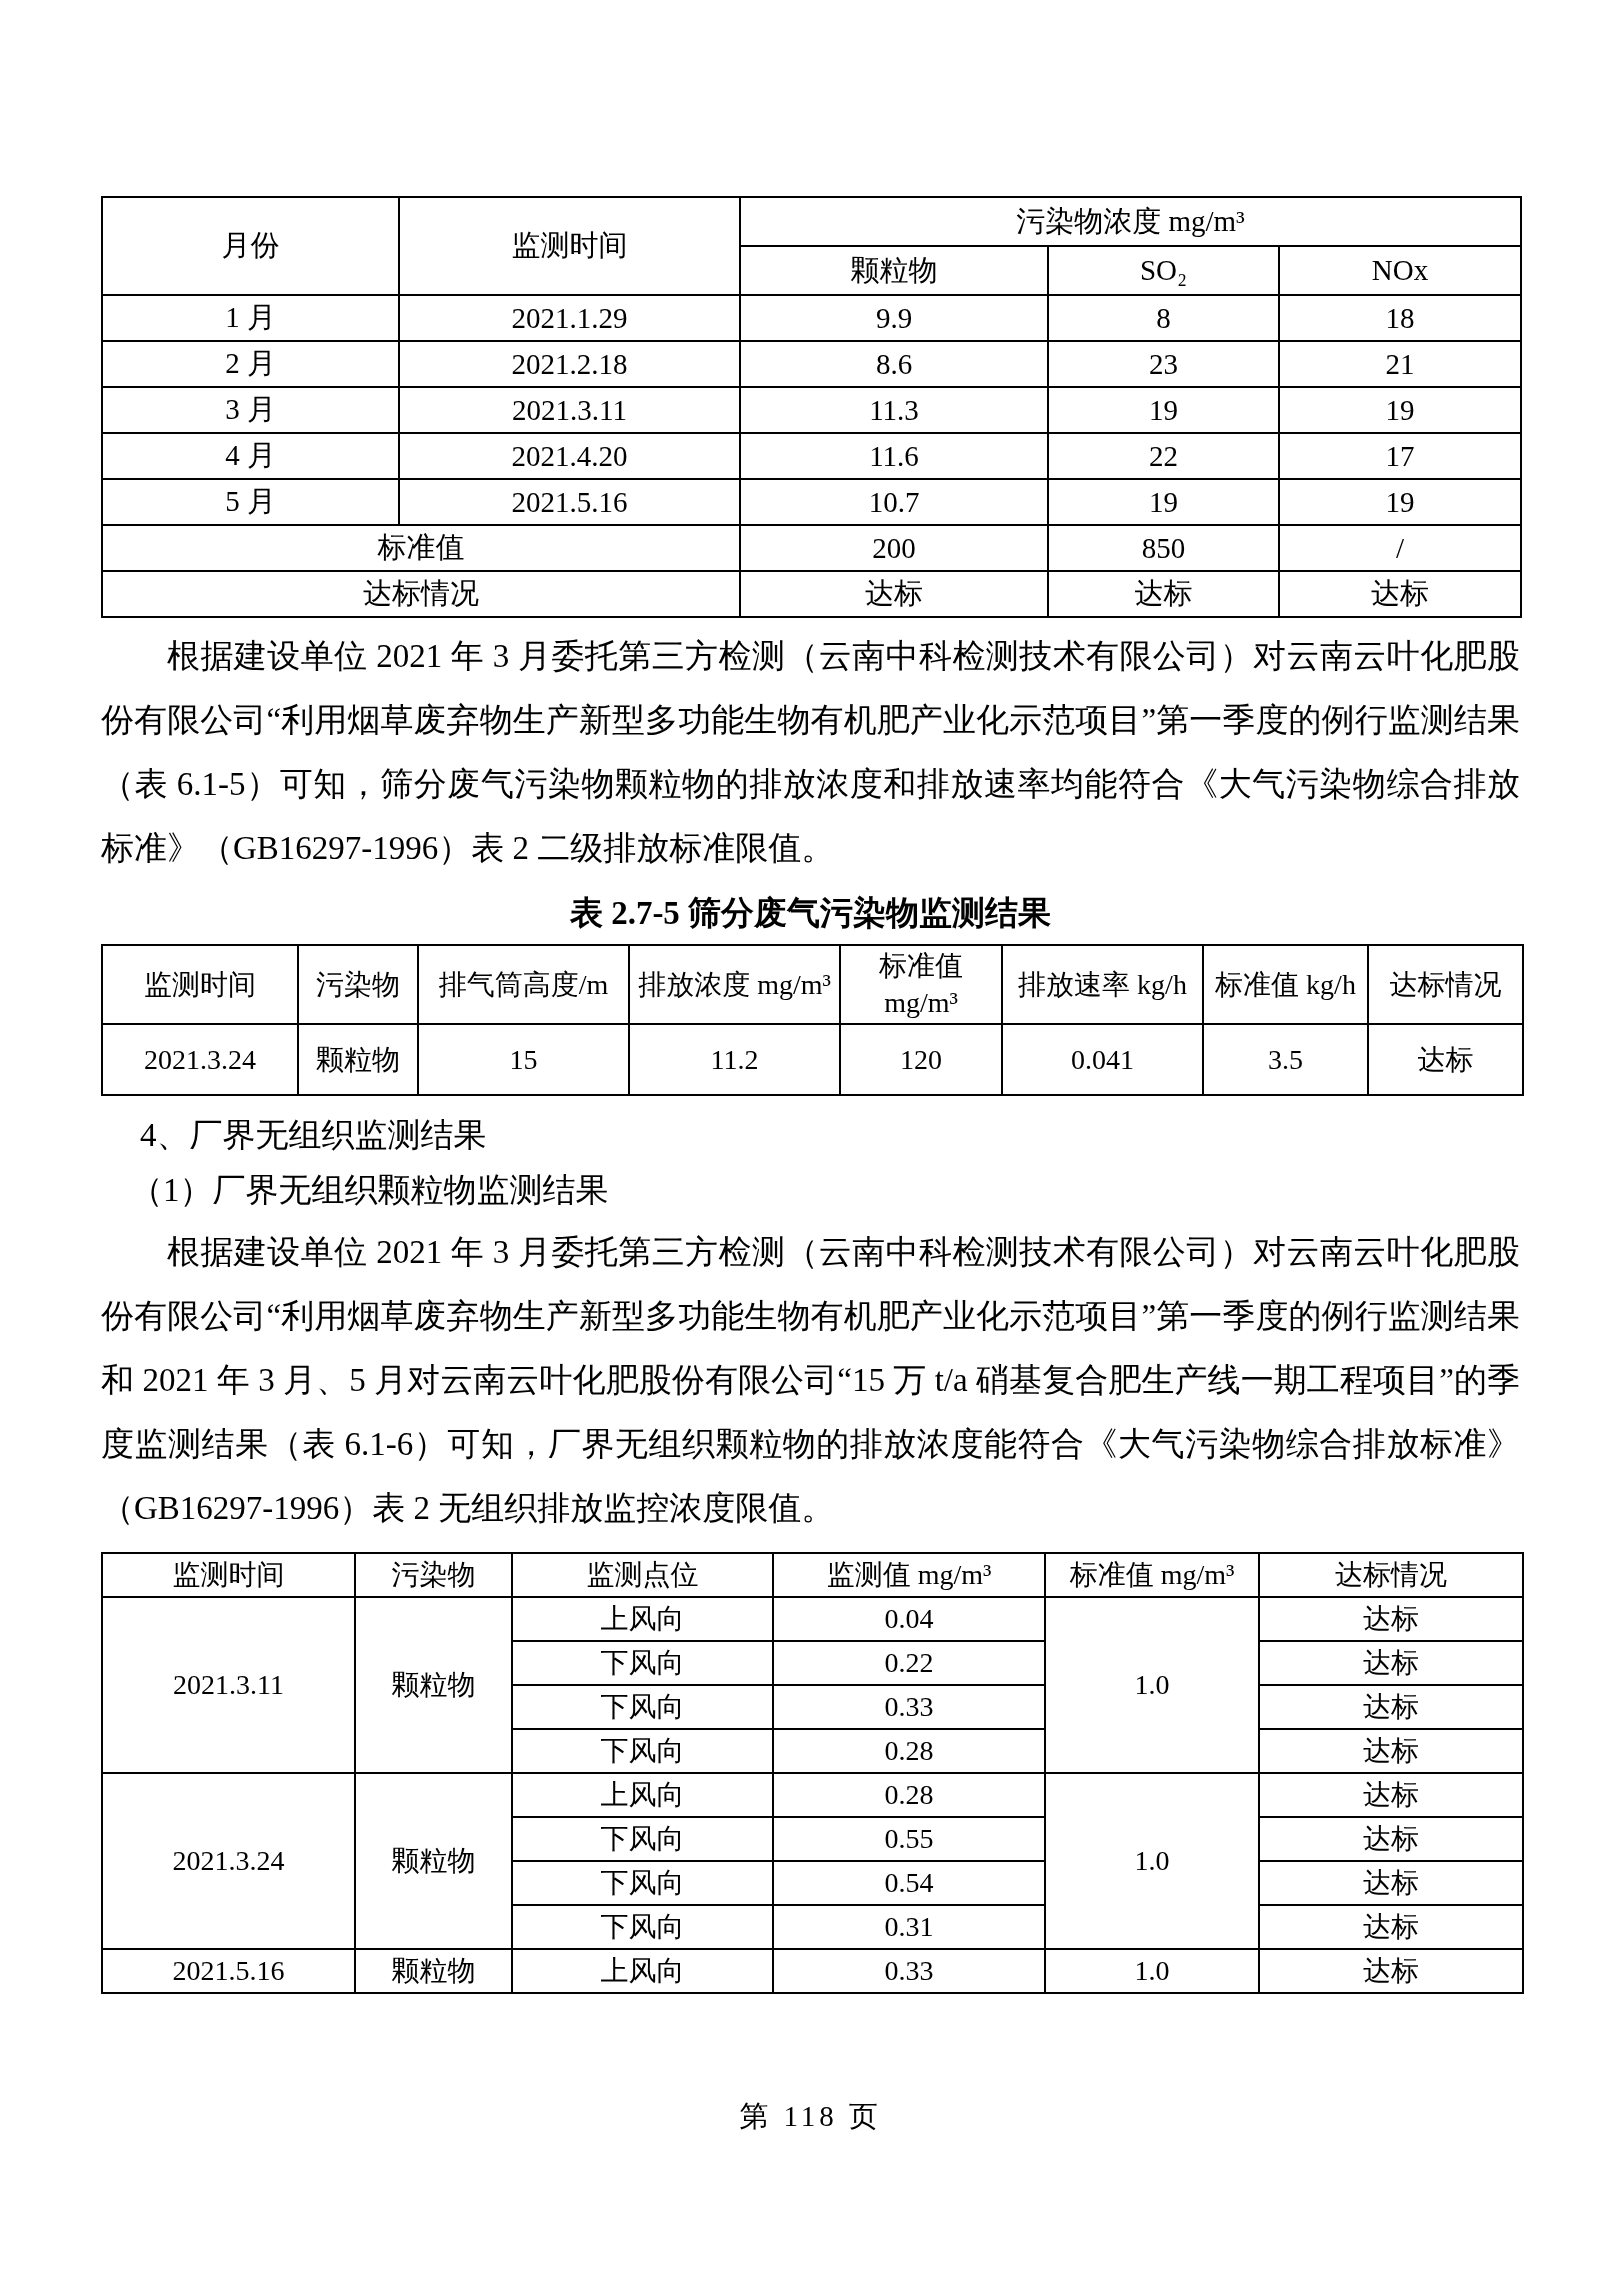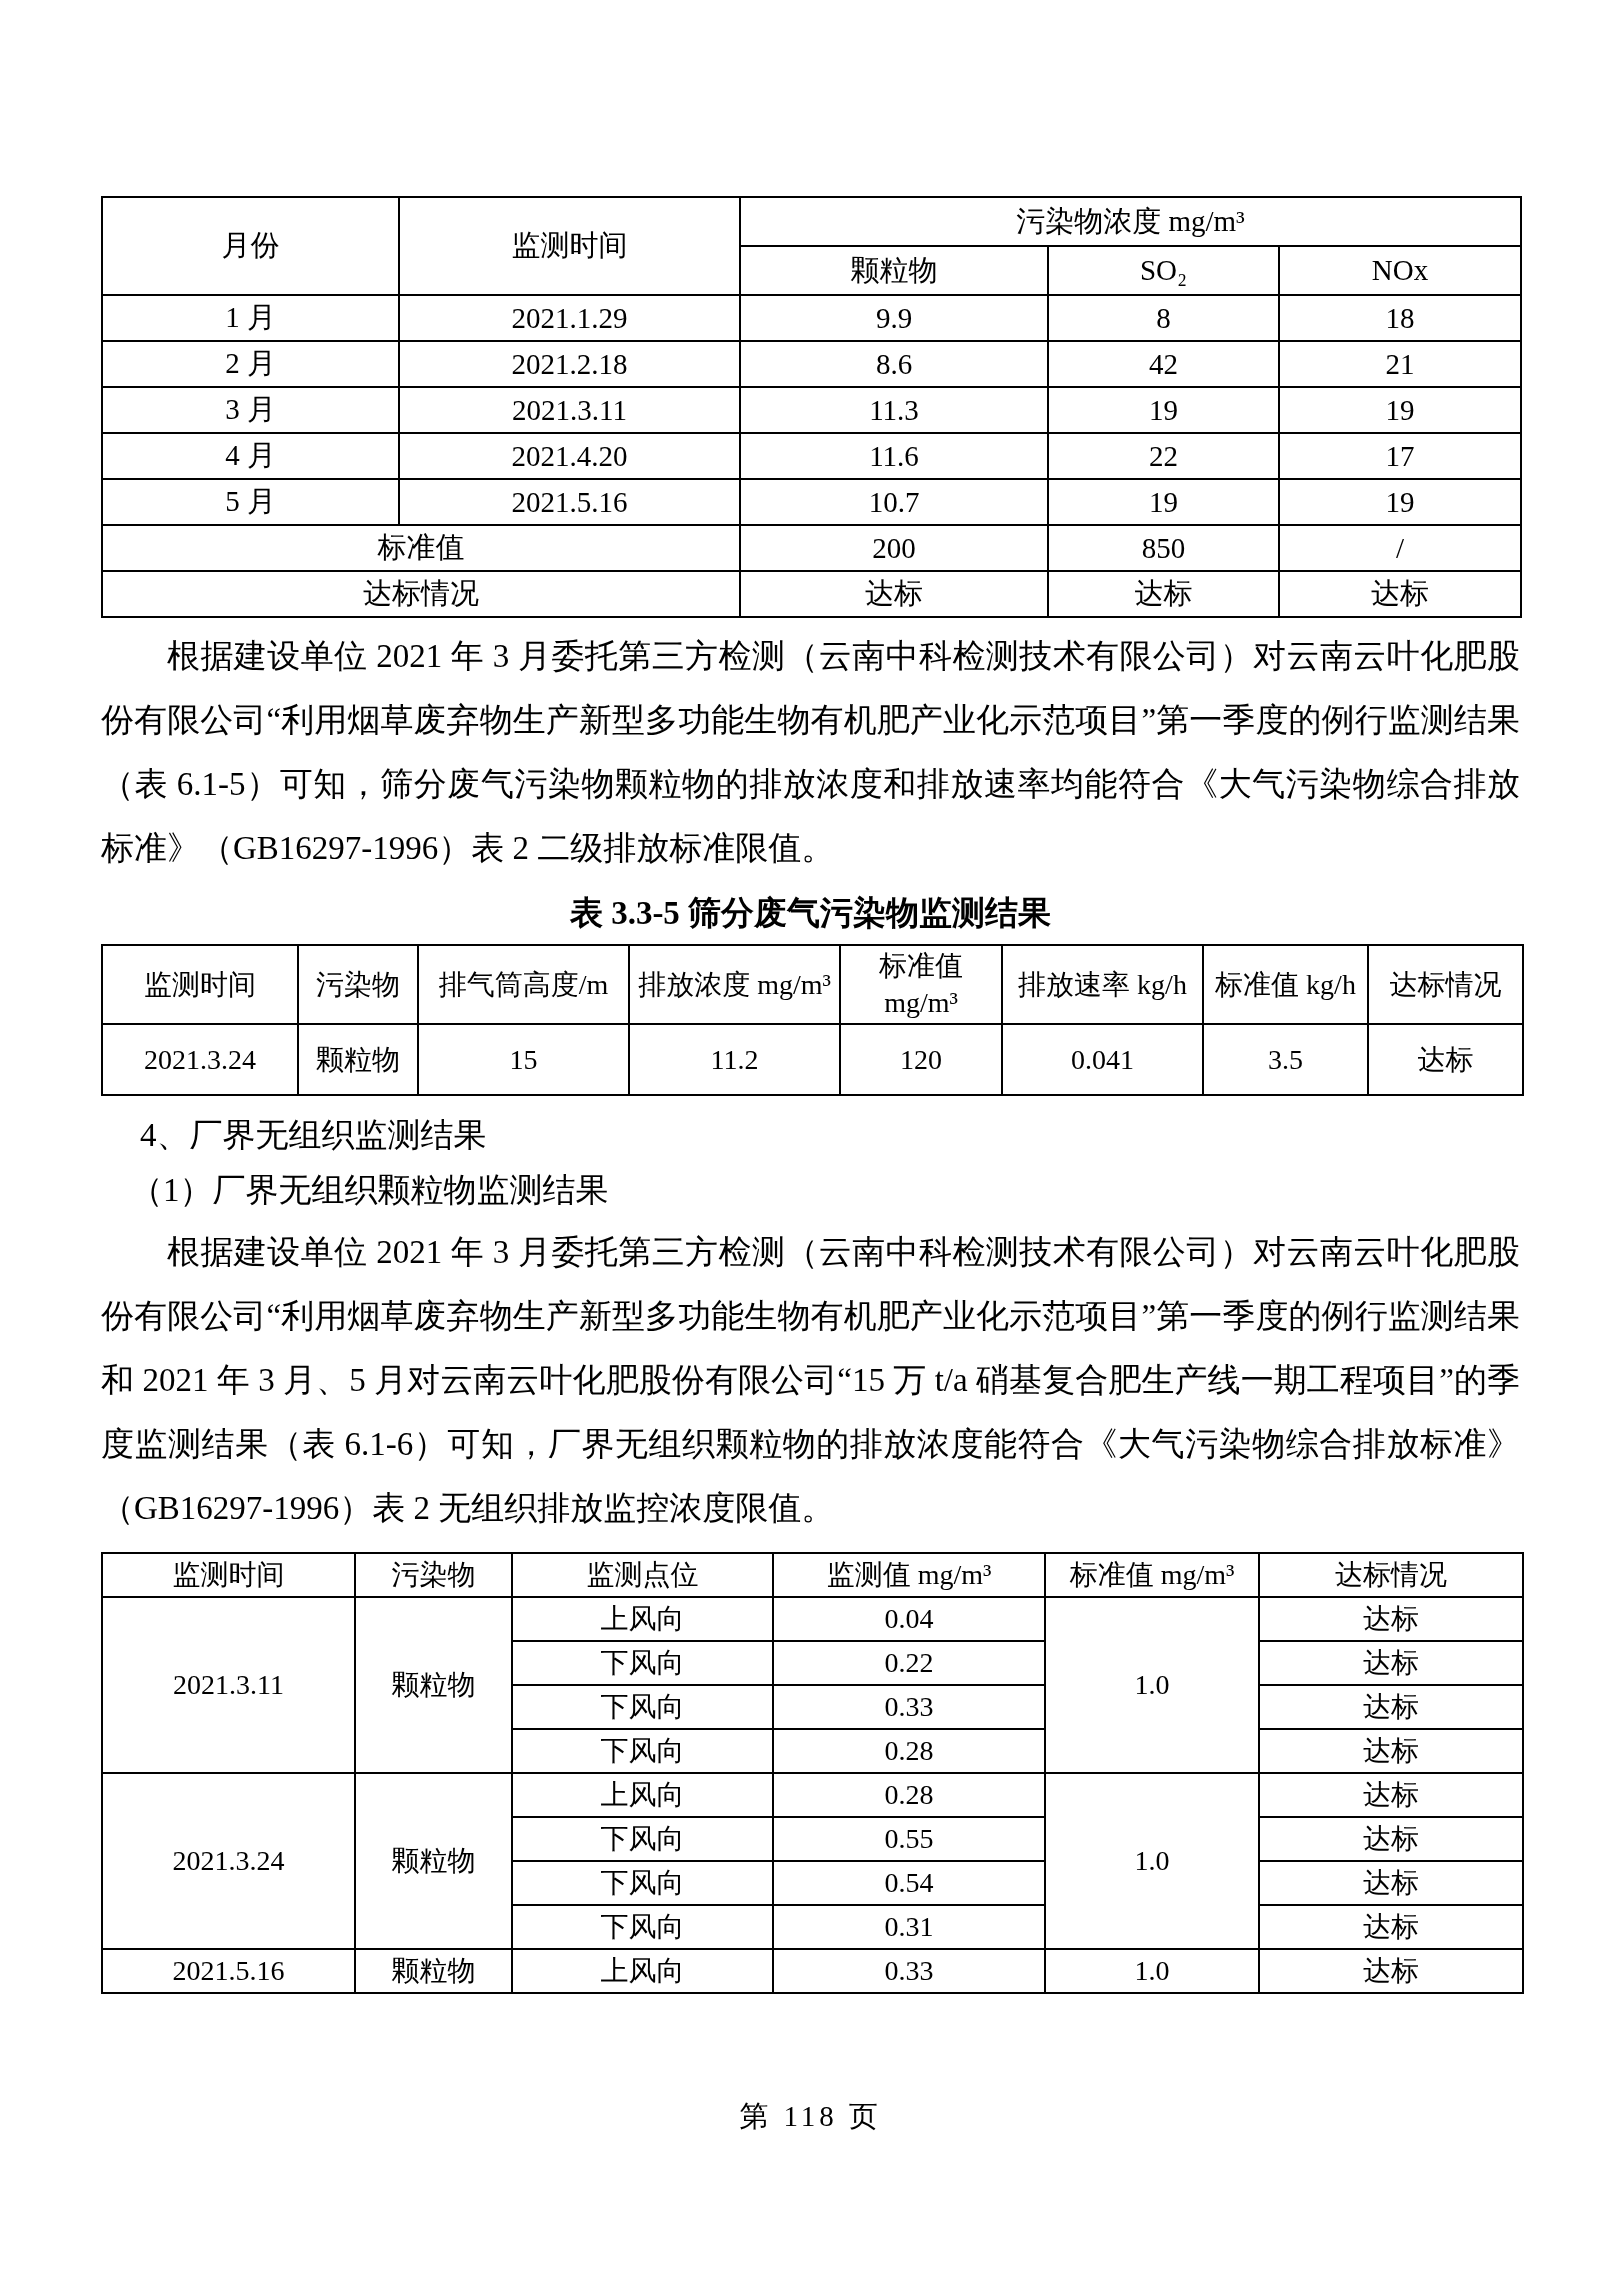--- a/index.html
+++ b/index.html
@@ -116,21 +116,21 @@
         <td>1 月</td>
         <td>2021.1.29</td>
         <td>9.9</td>
         <td>8</td>
         <td>18</td>
       </tr>
       <tr class="row">
         <td>2 月</td>
         <td>2021.2.18</td>
         <td>8.6</td>
-        <td>42</td>
+        <td>23</td>
         <td>21</td>
       </tr>
       <tr class="row">
         <td>3 月</td>
         <td>2021.3.11</td>
         <td>11.3</td>
         <td>19</td>
         <td>19</td>
       </tr>
       <tr class="row">
@@ -157,21 +157,21 @@
         <td colspan="2">达标情况</td>
         <td>达标</td>
         <td>达标</td>
         <td>达标</td>
       </tr>
     </tbody>
       </table>
 
     <div class="para">根据建设单位 2021 年 3 月委托第三方检测（云南中科检测技术有限公司）对云南云叶化肥股份有限公司“利用烟草废弃物生产新型多功能生物有机肥产业化示范项目”第一季度的例行监测结果（表 6.1-5）可知，筛分废气污染物颗粒物的排放浓度和排放速率均能符合《大气污染物综合排放标准》（GB16297-1996）表 2 二级排放标准限值。</div>
 
-    <div class="table-title">表 3.3-5 筛分废气污染物监测结果</div>
+    <div class="table-title">表 2.7-5 筛分废气污染物监测结果</div>
     <table class="t615">
       <colgroup>
         <col style="width:196px">
           <col style="width:120px">
           <col style="width:211px">
           <col style="width:211px">
         <col style="width:162px">
           <col style="width:201px">
           <col style="width:165px">
           <col style="width:155px">

